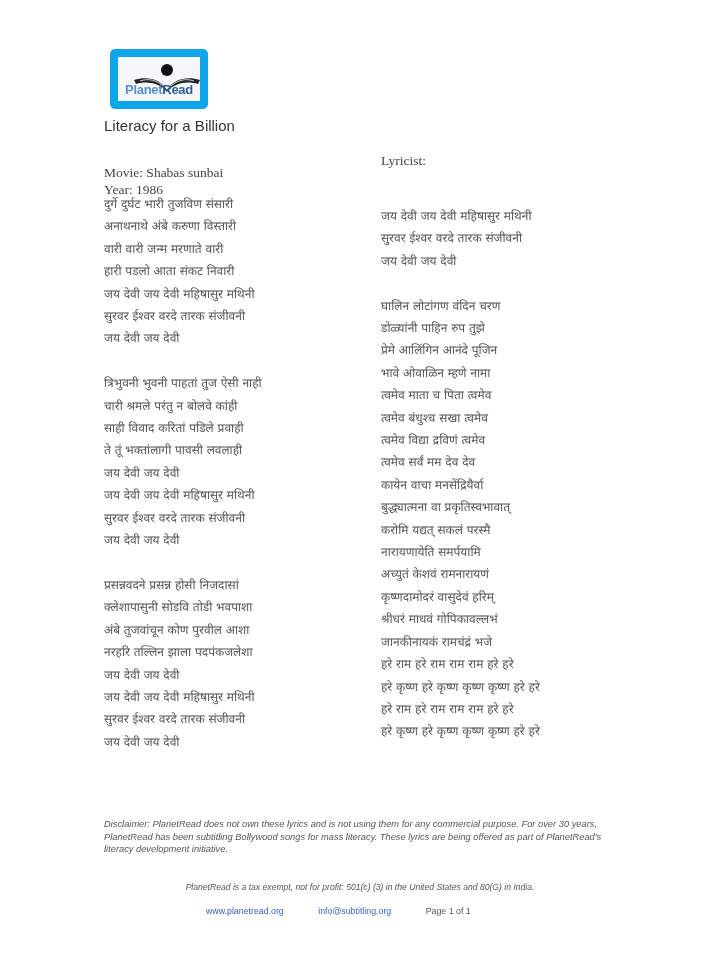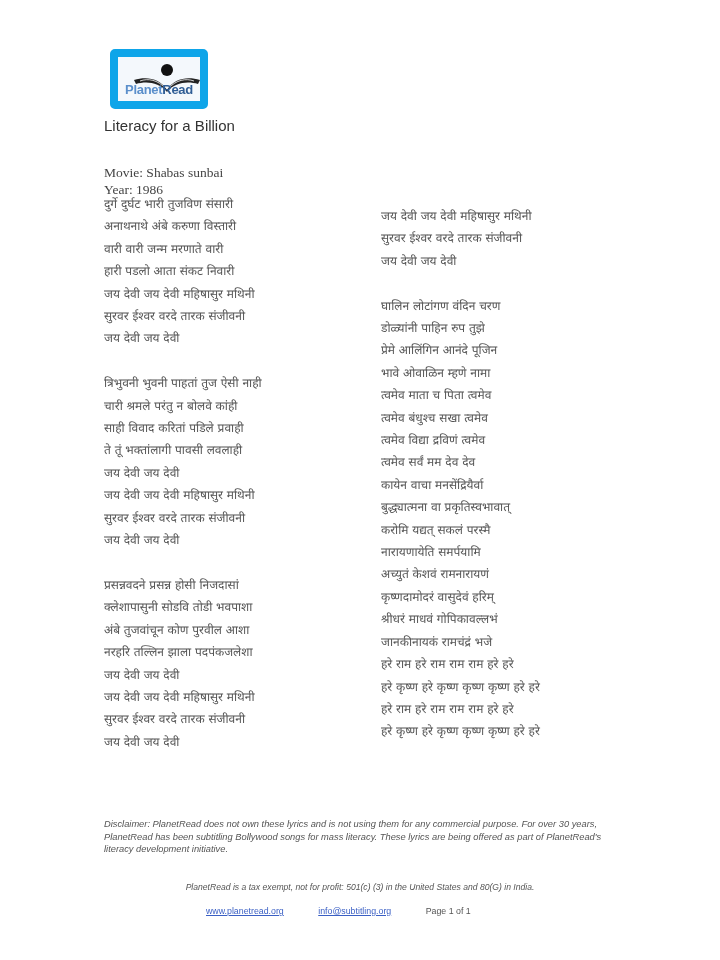--- a/index.html
+++ b/index.html
@@ -13,21 +13,21 @@
   .meta { position: absolute; font-family: "Liberation Serif", serif; font-size: 13.5px; line-height: 17px; color: #444; }
   .meta.left { left: 104px; top: 152px; margin-top: 12px; }
   .meta.right { left: 381px; top: 152px; }
   .lyrics { position: absolute; font-family: "DejaVu Sans", sans-serif; font-size: 12px; line-height: 22.4px; color: #555; white-space: pre; }
   .lyrics.left { left: 104px; top: 193px; }
   .lyrics.right { left: 381px; top: 205px; }
   .lyrics .blank { height: 22.4px; }
   .disclaimer { position: absolute; left: 104px; top: 818px; width: 500px; font-family: "Liberation Sans", sans-serif; font-style: italic; font-size: 9.3px; line-height: 12.5px; color: #555; }
   .taxline { position: absolute; left: 0; width: 720px; top: 882px; text-align: center; font-family: "Liberation Sans", sans-serif; font-style: italic; font-size: 8.6px; color: #555; }
   .footer { position: absolute; left: 206px; top: 906px; font-family: "Liberation Sans", sans-serif; font-size: 8.8px; color: #555; }
-  .footer a { color: #3a5fc4; text-decoration: underline; margin-right: 32px; }
+  .footer a { color: #3a5fc4; margin-right: 32px; }
   .footer .page { }
 </style>
 </head>
 <body>
 
 <div class="logo">
   <svg width="70" height="34" viewBox="0 0 70 34">
     <circle cx="35" cy="8" r="6" fill="#111"></circle>
     <path d="M35 28 C28 16, 14 14, 2 18 L4 22 C14 19, 27 20, 35 30 Z" fill="#222"></path>
     <path d="M35 28 C42 16, 56 14, 68 18 L66 22 C56 19, 43 20, 35 30 Z" fill="#222"></path>
@@ -36,20 +36,21 @@
   </svg>
   <div class="brand"><span class="p1">Planet</span><span class="p2">Read</span></div>
 </div>
 <div class="tagline">Literacy for a Billion</div>
 
 <div class="meta left">
   <div>Movie: Shabas sunbai</div>
   <div>Year: 1986</div>
 </div>
 <div class="meta right">
+  <div>Lyricist:</div>
 </div>
 
 <div class="lyrics left" id="lyrics-left"><div>दुर्गे दुर्घट भारी तुजविण संसारी</div><div>अनाथनाथे अंबे करुणा विस्तारी</div><div>वारी वारी जन्म मरणाते वारी</div><div>हारी पडलो आता संकट निवारी</div><div>जय देवी जय देवी महिषासुर मथिनी</div><div>सुरवर ईश्वर वरदे तारक संजीवनी</div><div>जय देवी जय देवी</div><div class="blank"></div><div>त्रिभुवनी भुवनी पाहतां तुज ऐसी नाही</div><div>चारी श्रमले परंतु न बोलवे कांही</div><div>साही विवाद करितां पडिले प्रवाही</div><div>ते तूं भक्तांलागी पावसी लवलाही</div><div>जय देवी जय देवी</div><div>जय देवी जय देवी महिषासुर मथिनी</div><div>सुरवर ईश्वर वरदे तारक संजीवनी</div><div>जय देवी जय देवी</div><div class="blank"></div><div>प्रसन्नवदने प्रसन्न होसी निजदासां</div><div>क्लेशापासुनी सोडवि तोडी भवपाशा</div><div>अंबे तुजवांचून कोण पुरवील आशा</div><div>नरहरि तल्लिन झाला पदपंकजलेशा</div><div>जय देवी जय देवी</div><div>जय देवी जय देवी महिषासुर मथिनी</div><div>सुरवर ईश्वर वरदे तारक संजीवनी</div><div>जय देवी जय देवी</div></div>
 <div class="lyrics right" id="lyrics-right"><div>जय देवी जय देवी महिषासुर मथिनी</div><div>सुरवर ईश्वर वरदे तारक संजीवनी</div><div>जय देवी जय देवी</div><div class="blank"></div><div>घालिन लोटांगण वंदिन चरण</div><div>डोळ्यांनी पाहिन रुप तुझे</div><div>प्रेमे आलिंगिन आनंदे पूजिन</div><div>भावे ओवाळिन म्हणे नामा</div><div>त्वमेव माता च पिता त्वमेव</div><div>त्वमेव बंधुश्च सखा त्वमेव</div><div>त्वमेव विद्या द्रविणं त्वमेव</div><div>त्वमेव सर्वं मम देव देव</div><div>कायेन वाचा मनसेंद्रियैर्वा</div><div>बुद्ध्यात्मना वा प्रकृतिस्वभावात्</div><div>करोमि यद्यत् सकलं परस्मै</div><div>नारायणायेति समर्पयामि</div><div>अच्युतं केशवं रामनारायणं</div><div>कृष्णदामोदरं वासुदेवं हरिम्</div><div>श्रीधरं माधवं गोपिकावल्लभं</div><div>जानकीनायकं रामचंद्रं भजे</div><div>हरे राम हरे राम राम राम हरे हरे</div><div>हरे कृष्ण हरे कृष्ण कृष्ण कृष्ण हरे हरे</div><div>हरे राम हरे राम राम राम हरे हरे</div><div>हरे कृष्ण हरे कृष्ण कृष्ण कृष्ण हरे हरे</div></div>
 
 <div class="disclaimer">Disclaimer: PlanetRead does not own these lyrics and is not using them for any commercial purpose. For over 30 years, PlanetRead has been subtitling Bollywood songs for mass literacy. These lyrics are being offered as part of PlanetRead's literacy development initiative.</div>
 <div class="taxline">PlanetRead is a tax exempt, not for profit: 501(c) (3) in the United States and 80(G) in India.</div>
 <div class="footer">
   <a>www.planetread.org</a>
   <a>info@subtitling.org</a>

